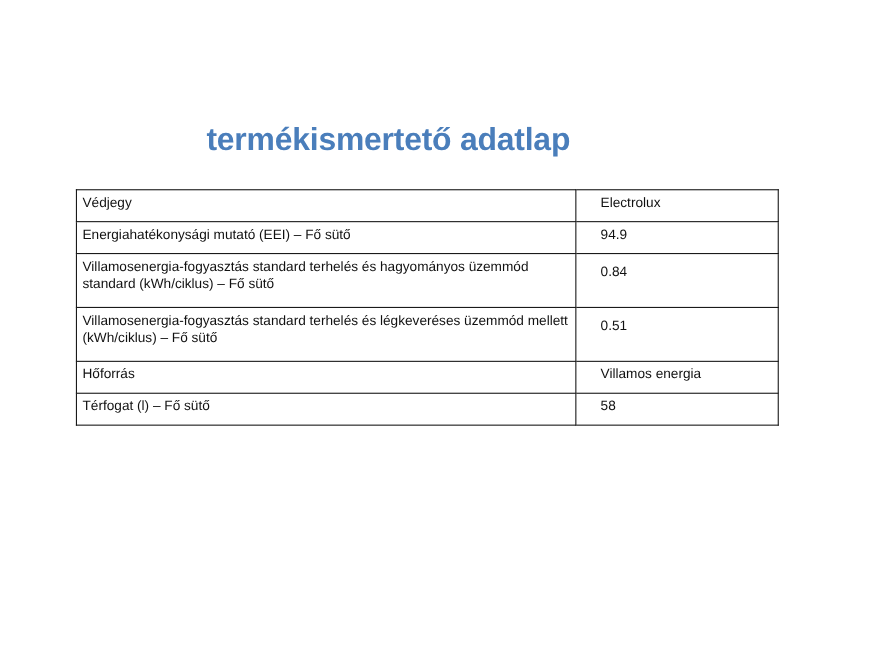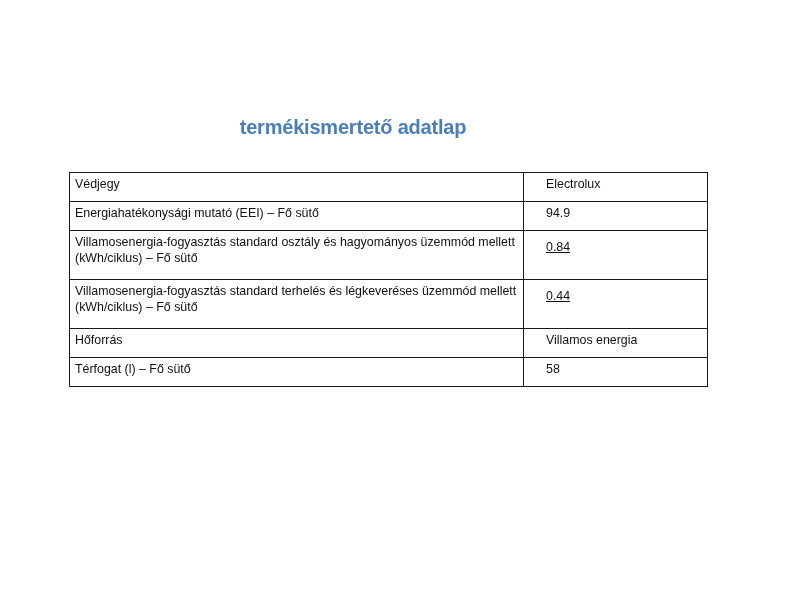--- a/index.html
+++ b/index.html
@@ -23,21 +23,21 @@
     background: #ffffff;
   }
 
   
   .doc-title {
     position: absolute;
     left: 0;
     top: 110px;
     width: 706px;           
     text-align: center;
-    font-size: 20px;
+    font-size: 29px;
     font-weight: bold;
     letter-spacing: -0.2px;
     color: #4a7ebb;
     line-height: 34px;
     white-space: nowrap;
   }
 
   
   .spec-table {
     position: absolute;
@@ -71,21 +71,20 @@
     height: 34px;
   }
 
   .spec-table td.value-cell {
     padding-left: 22px;
   }
 
   
   .spec-table tr.two-line td.value-cell {
     padding-top: 9px;
-    text-decoration: underline;
   }
 </style>
 </head>
 <body>
 
 <div class="page">
 
   <div class="doc-title">termékismertető adatlap</div>
 
   <table class="spec-table">
@@ -96,26 +95,26 @@
     <tbody>
         <tr class="single-line">
           <td class="label-cell">Védjegy</td>
           <td class="value-cell">Electrolux</td>
         </tr>
         <tr class="single-line">
           <td class="label-cell">Energiahatékonysági mutató (EEI) – Fő sütő</td>
           <td class="value-cell">94.9</td>
         </tr>
         <tr class="two-line">
-          <td class="label-cell">Villamosenergia-fogyasztás standard osztály és hagyományos üzemmód mellett (kWh/ciklus) – Fő sütő</td>
+          <td class="label-cell">Villamosenergia-fogyasztás standard terhelés és hagyományos üzemmód standard (kWh/ciklus) – Fő sütő</td>
           <td class="value-cell">0.84</td>
         </tr>
         <tr class="two-line">
           <td class="label-cell">Villamosenergia-fogyasztás standard terhelés és légkeveréses üzemmód mellett (kWh/ciklus) – Fő sütő</td>
-          <td class="value-cell">0.44</td>
+          <td class="value-cell">0.51</td>
         </tr>
         <tr class="single-line">
           <td class="label-cell">Hőforrás</td>
           <td class="value-cell">Villamos energia</td>
         </tr>
         <tr class="single-line">
           <td class="label-cell">Térfogat (l) – Fő sütő</td>
           <td class="value-cell">58</td>
         </tr>
       </tbody>

